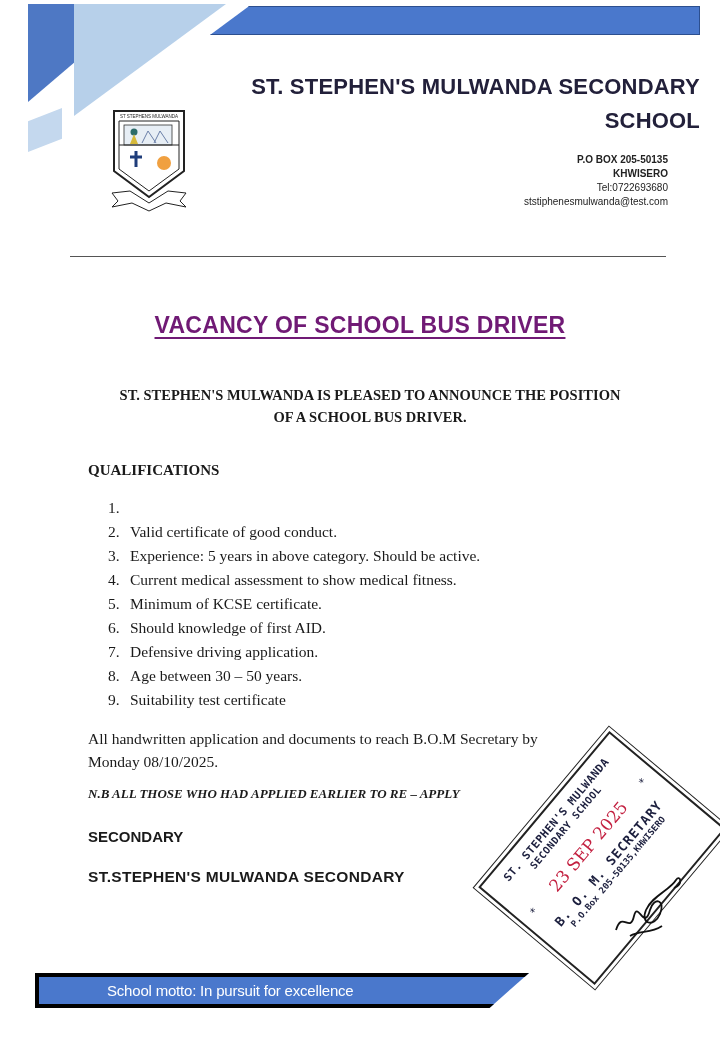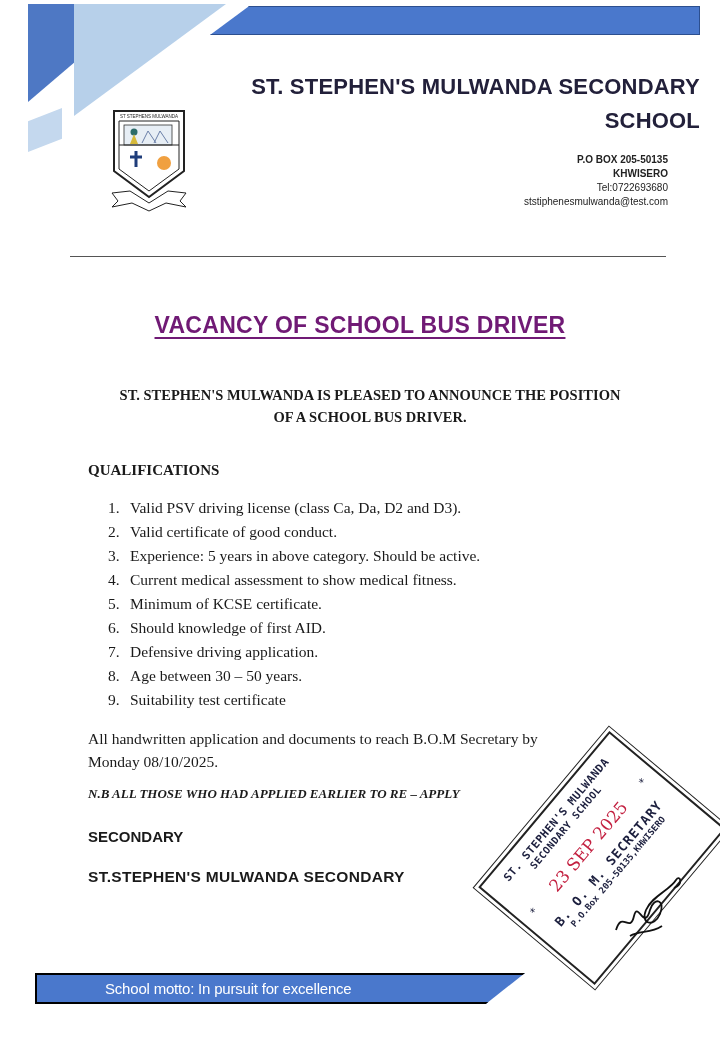--- a/index.html
+++ b/index.html
@@ -40,21 +40,21 @@
     .stamp { position: absolute; left: 500px; top: 782px; width: 200px; height: 148px; transform: rotate(-50deg); transform-origin: 50% 50%; border: 2px solid #222; outline: 1px solid #222; outline-offset: 3px; font-family: "DejaVu Sans Mono", monospace; color: #1c1f3e; text-align: center; }
     .stamp .l1 { font-size: 11px; font-weight: bold; margin-top: 8px; letter-spacing: 0.5px; }
     .stamp .l2 { font-size: 10px; font-weight: bold; letter-spacing: 0.5px; }
     .stamp .date { font-size: 17px; color: #c32040; margin-top: 14px; font-family: "DejaVu Serif", serif; }
     .stamp .stars { display: flex; justify-content: space-between; padding: 0 12px; font-size: 11px; margin-top: -16px; }
     .stamp .l3 { font-size: 13px; font-weight: bold; margin-top: 12px; letter-spacing: 1px; }
     .stamp .l4 { font-size: 9px; font-weight: bold; }
 
     .signature { position: absolute; left: 610px; top: 870px; width: 80px; height: 70px; }
 
-    .motto-band { position: absolute; left: 35px; top: 973px; width: 486px; height: 27px; background: #4a78cc; border: 2px solid #000000; clip-path: polygon(0 0, 100% 0, 92% 100%, 0 100%); display: flex; align-items: center; }
+    .motto-band { position: absolute; left: 35px; top: 973px; width: 486px; height: 27px; background: #4a78cc; border: 4px solid #000000; clip-path: polygon(0 0, 100% 0, 92% 100%, 0 100%); display: flex; align-items: center; }
     .motto-text { margin-left: 68px; color: #ffffff; font-size: 15px; font-family: "Liberation Sans", sans-serif; letter-spacing: -0.2px; }
   </style>
 </head>
 <body>
 
 <div class="deco deco-dark-left"></div>
 <div class="deco deco-light-tri"></div>
 <div class="deco deco-light-small"></div>
 <div class="deco deco-top-band"></div>
 
@@ -91,21 +91,20 @@
 <div class="announce">
   <div>ST. STEPHEN'S MULWANDA IS PLEASED TO ANNOUNCE THE POSITION</div>
   <div>OF A SCHOOL BUS DRIVER.</div>
 </div>
 
 <div class="qual-heading">QUALIFICATIONS</div>
 
 <ol class="qual-list">
   <li>
       <span class="num">1.</span>
-      <span>Valid PSV driving license (class Ca, Da, D2 and D3).</span>
     </li>
   <li>
       <span class="num">2.</span>
       <span>Valid certificate of good conduct.</span>
     </li>
   <li>
       <span class="num">3.</span>
       <span>Experience: 5 years in above category. Should be active.</span>
     </li>
   <li>

